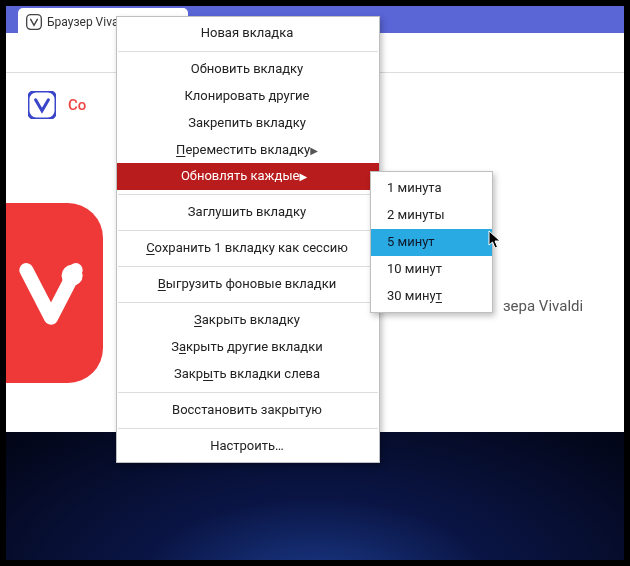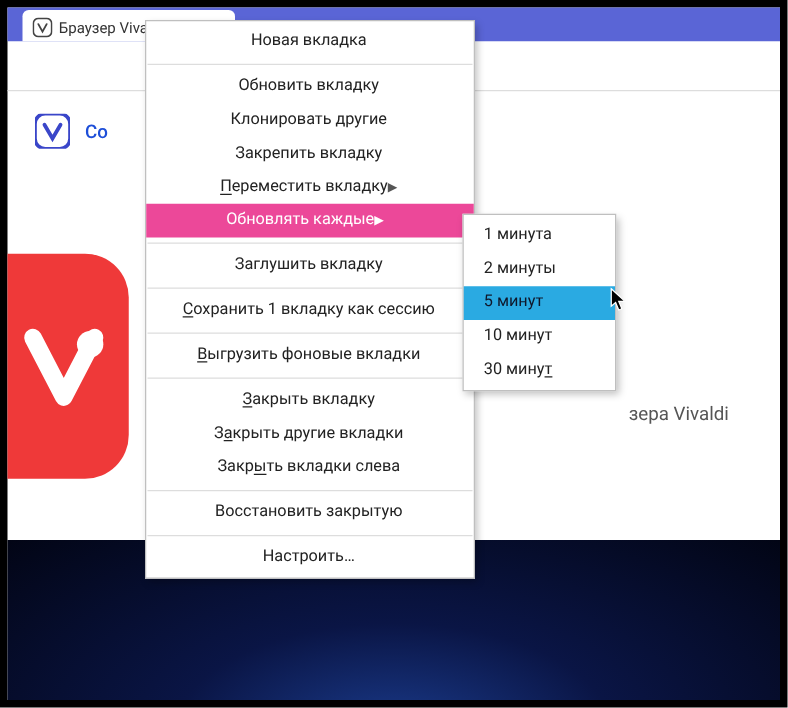--- a/index.html
+++ b/index.html
@@ -8,35 +8,35 @@
 .tab-bar { height: 27px; background: #5a65d6; display: flex; align-items: flex-end; padding-left: 12px; }
 .tab { background: #fff; height: 25px; border-radius: 5px 5px 0 0; padding: 3px 10px 0 8px; display: flex; align-items: center; gap: 5px; font-size: 12px; color: #333; min-width: 170px; }
 .tab-icon { width: 16px; height: 16px; display: flex; align-items: center; justify-content: center; }
 .tab-icon svg { width: 16px; height: 16px; }
 .nav-bar { height: 40px; border-bottom: 1px solid #ddd; }
 .content { position: relative; padding: 18px 22px; height: calc(100% - 67px); }
 .content-header { display: flex; align-items: center; gap: 12px; margin-bottom: 36px; }
 .vivaldi-mark { width: 28px; height: 28px; }
 .app-logo { position: absolute; left: 0; top: 130px; width: 97px; height: 180px; background: #ef3939; border-radius: 0 35px 35px 0; display: flex; align-items: center; justify-content: center; }
 .app-logo svg { width: 88px; height: 88px; margin-left: -8px; }
-.tagline { position: absolute; left: 497px; top: 249px; font-size: 15px; color: #555; }
+.tagline { position: absolute; left: 497px; top: 224px; font-size: 15px; color: #555; }
 .forum-link { position: absolute; left: 22px; top: 358px; font-size: 14px; letter-spacing: 1px; color: #333; }
 .bottom-band { position: absolute; bottom: 0; left: 0; right: 0; height: 128px; background: radial-gradient(ellipse at 50% 120%, #1a3a8a 0%, #0a1545 40%, #020515 100%); }
 .ctx-menu { position: absolute; left: 116px; top: 16px; width: 264px; background: #fff; border: 1px solid #bfbfbf; box-shadow: 2px 3px 6px rgba(0,0,0,0.25); font-size: 13px; color: #222; padding: 3px 0; }
 .ctx-item { padding: 5px 20px 5px 18px; display: flex; align-items: center; justify-content: center; cursor: default; line-height: 1.3; }
-.ctx-item.highlighted { background: #ec4899; color: #fff; padding-left: 12px; }
+.ctx-item.highlighted { background: #b91c1c; color: #fff; padding-left: 12px; }
 .ctx-sep { height: 1px; background: #ddd; margin: 4px 1px; }
 .submenu-arrow { font-size: 10px; color: #555; }
 .ctx-item.highlighted .submenu-arrow { color: #fff; }
 .sub-menu { position: absolute; left: 370px; top: 171px; width: 123px; background: #fff; border: 1px solid #bfbfbf; box-shadow: 2px 3px 6px rgba(0,0,0,0.25); font-size: 13px; color: #222; padding: 3px 0; }
 .sub-item { padding: 5px 14px 5px 16px; cursor: default; line-height: 1.3; }
 .sub-item.highlighted { background: #2aaae2; color: #0f172a; }
 .cursor { position: absolute; left: 488px; top: 230px; width: 16px; height: 20px; pointer-events: none; }
 .mn { text-decoration: underline; text-underline-offset: 2px; }
-.head-text { font-size: 15px; color: #1d4ed8; font-weight: 500; }
+.head-text { font-size: 15px; color: #ef4444; font-weight: 500; }
 </style>
 </head>
 <body>
 
 <div class="browser-window">
   <div class="tab-bar">
     <div class="tab">
       <span class="tab-icon">
         <svg viewBox="0 0 24 24">
             <rect x="1" y="1" width="22" height="22" rx="6" fill="none" stroke="#444" stroke-width="2"></rect>

